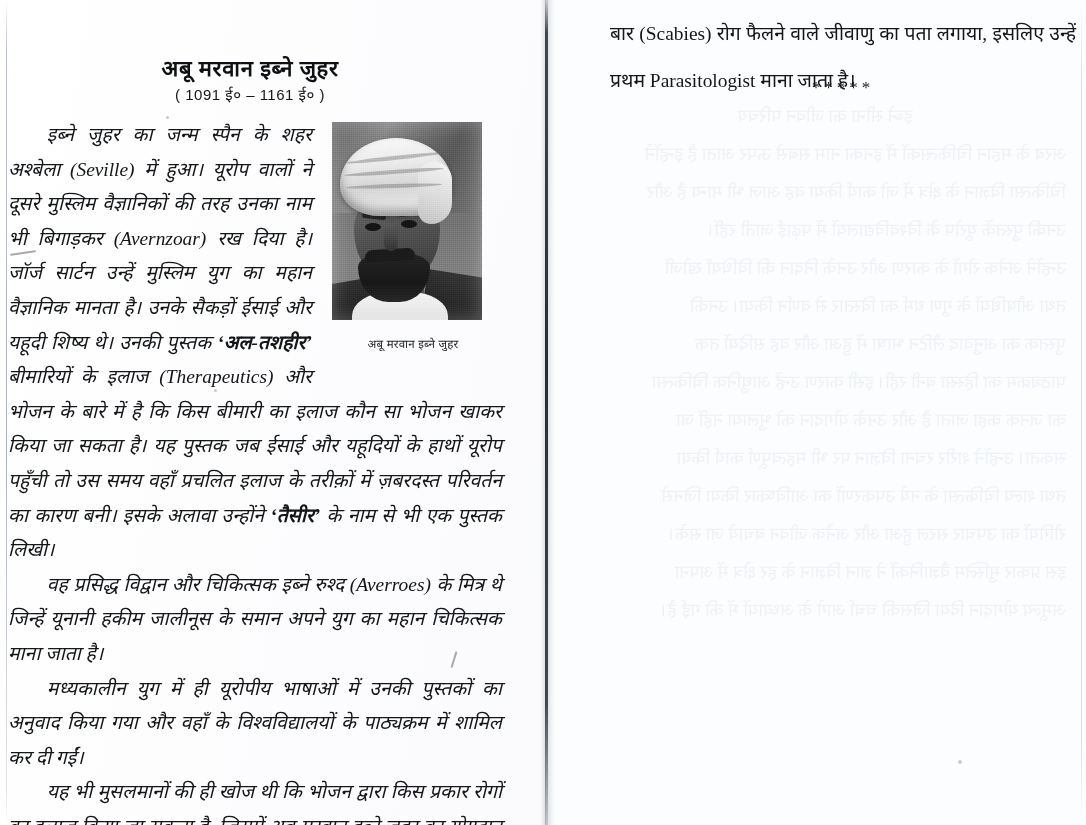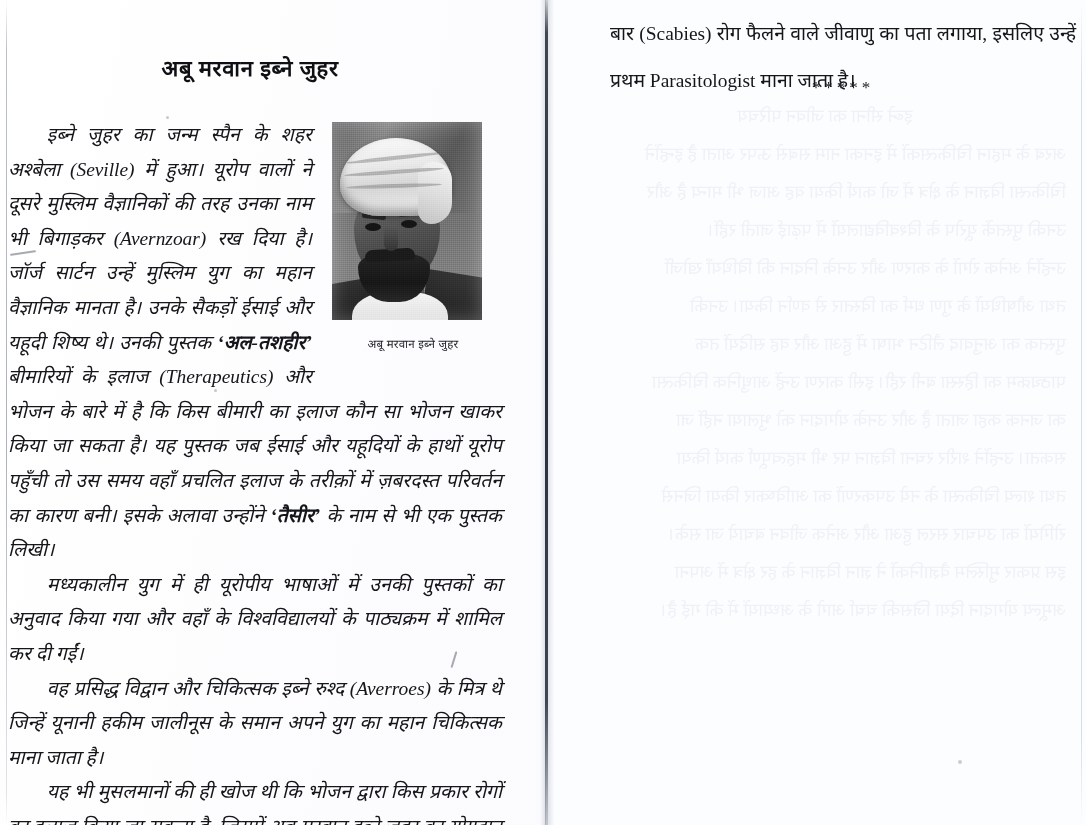--- a/index.html
+++ b/index.html
@@ -332,20 +332,21 @@
 <div id="page">
 
   <div class="paper-tint"></div>
 
   <div class="page-left">
 
     <div class="left-edge-line"></div>
 
     <div class="article-title">अबू मरवान इब्ने जुहर</div>
 
+    <div class="article-dates">( 1091 ई० – 1161 ई० )</div>
 
     <div class="body-col">
 
       <div class="figure">
         <div class="portrait">
           <div class="bg"></div>
           <div class="bg2"></div>
           <div class="robe-l"></div>
           <div class="robe-r"></div>
           <div class="neck"></div>
@@ -367,25 +368,25 @@
           <div class="vignette"></div>
         </div>
         <div class="fig-caption">अबू मरवान इब्ने जुहर</div>
       </div>
 
       <p class="indent">
         <span>इब्ने जुहर का जन्म स्पैन के शहर अश्बेला (Seville) में हुआ। यूरोप वालों ने दूसरे मुस्लिम वैज्ञानिकों की तरह उनका नाम भी बिगाड़कर (Avernzoar) रख दिया है। जॉर्ज सार्टन उन्हें मुस्लिम युग का महान वैज्ञानिक मानता है। उनके सैकड़ों ईसाई और यहूदी शिष्य थे। उनकी पुस्तक </span><span class="bold-term">‘अल-तशहीर’</span><span> बीमारियों के इलाज (Therapeutics) और भोजन के बारे में है कि किस बीमारी का इलाज कौन सा भोजन खाकर किया जा सकता है। यह पुस्तक जब ईसाई और यहूदियों के हाथों यूरोप पहुँची तो उस समय वहाँ प्रचलित इलाज के तरीक़ों में ज़बरदस्त परिवर्तन का कारण बनी। इसके अलावा उन्होंने </span><span class="bold-term">‘तैसीर’</span><span> के नाम से भी एक पुस्तक लिखी।</span>
       </p>
 
       <p class="indent">
+        <span>वह प्रसिद्ध विद्वान और चिकित्सक इब्ने रुश्द (Averroes) के मित्र थे जिन्हें यूनानी हकीम जालीनूस के समान अपने युग का महान चिकित्सक माना जाता है।</span>
+      </p>
+
+      <p class="indent">
         <span>मध्यकालीन युग में ही यूरोपीय भाषाओं में उनकी पुस्तकों का अनुवाद किया गया और वहाँ के विश्वविद्यालयों के पाठ्यक्रम में शामिल कर दी गईं।</span>
-      </p>
-
-      <p class="indent">
-        <span>वह प्रसिद्ध विद्वान और चिकित्सक इब्ने रुश्द (Averroes) के मित्र थे जिन्हें यूनानी हकीम जालीनूस के समान अपने युग का महान चिकित्सक माना जाता है।</span>
       </p>
 
       <p class="indent">
         <span>यह भी मुसलमानों की ही खोज थी कि भोजन द्वारा किस प्रकार रोगों का इलाज किया जा सकता है, जिसमें अबू मरवान इब्ने जुहर का योगदान सराहनीय है। वह पहले चिकित्सक हैं जो इलाज के बारे में कल्पना से ज़्यादा व्यवहारिकता के सिद्धाँत में विश्वास रखते थे। उनका मानना था जब तक कोई तथ्य शोध द्वारा सिद्ध न हो जाए वह मान्य नहीं है। उन्होंने पहली</span>
       </p>
 
     </div>
 
     <div class="speck" style="left:166px; top:116px; width:3px; height:3px;"></div>
     <div class="speck" style="left:214px; top:389px; width:3px; height:3px;"></div>

